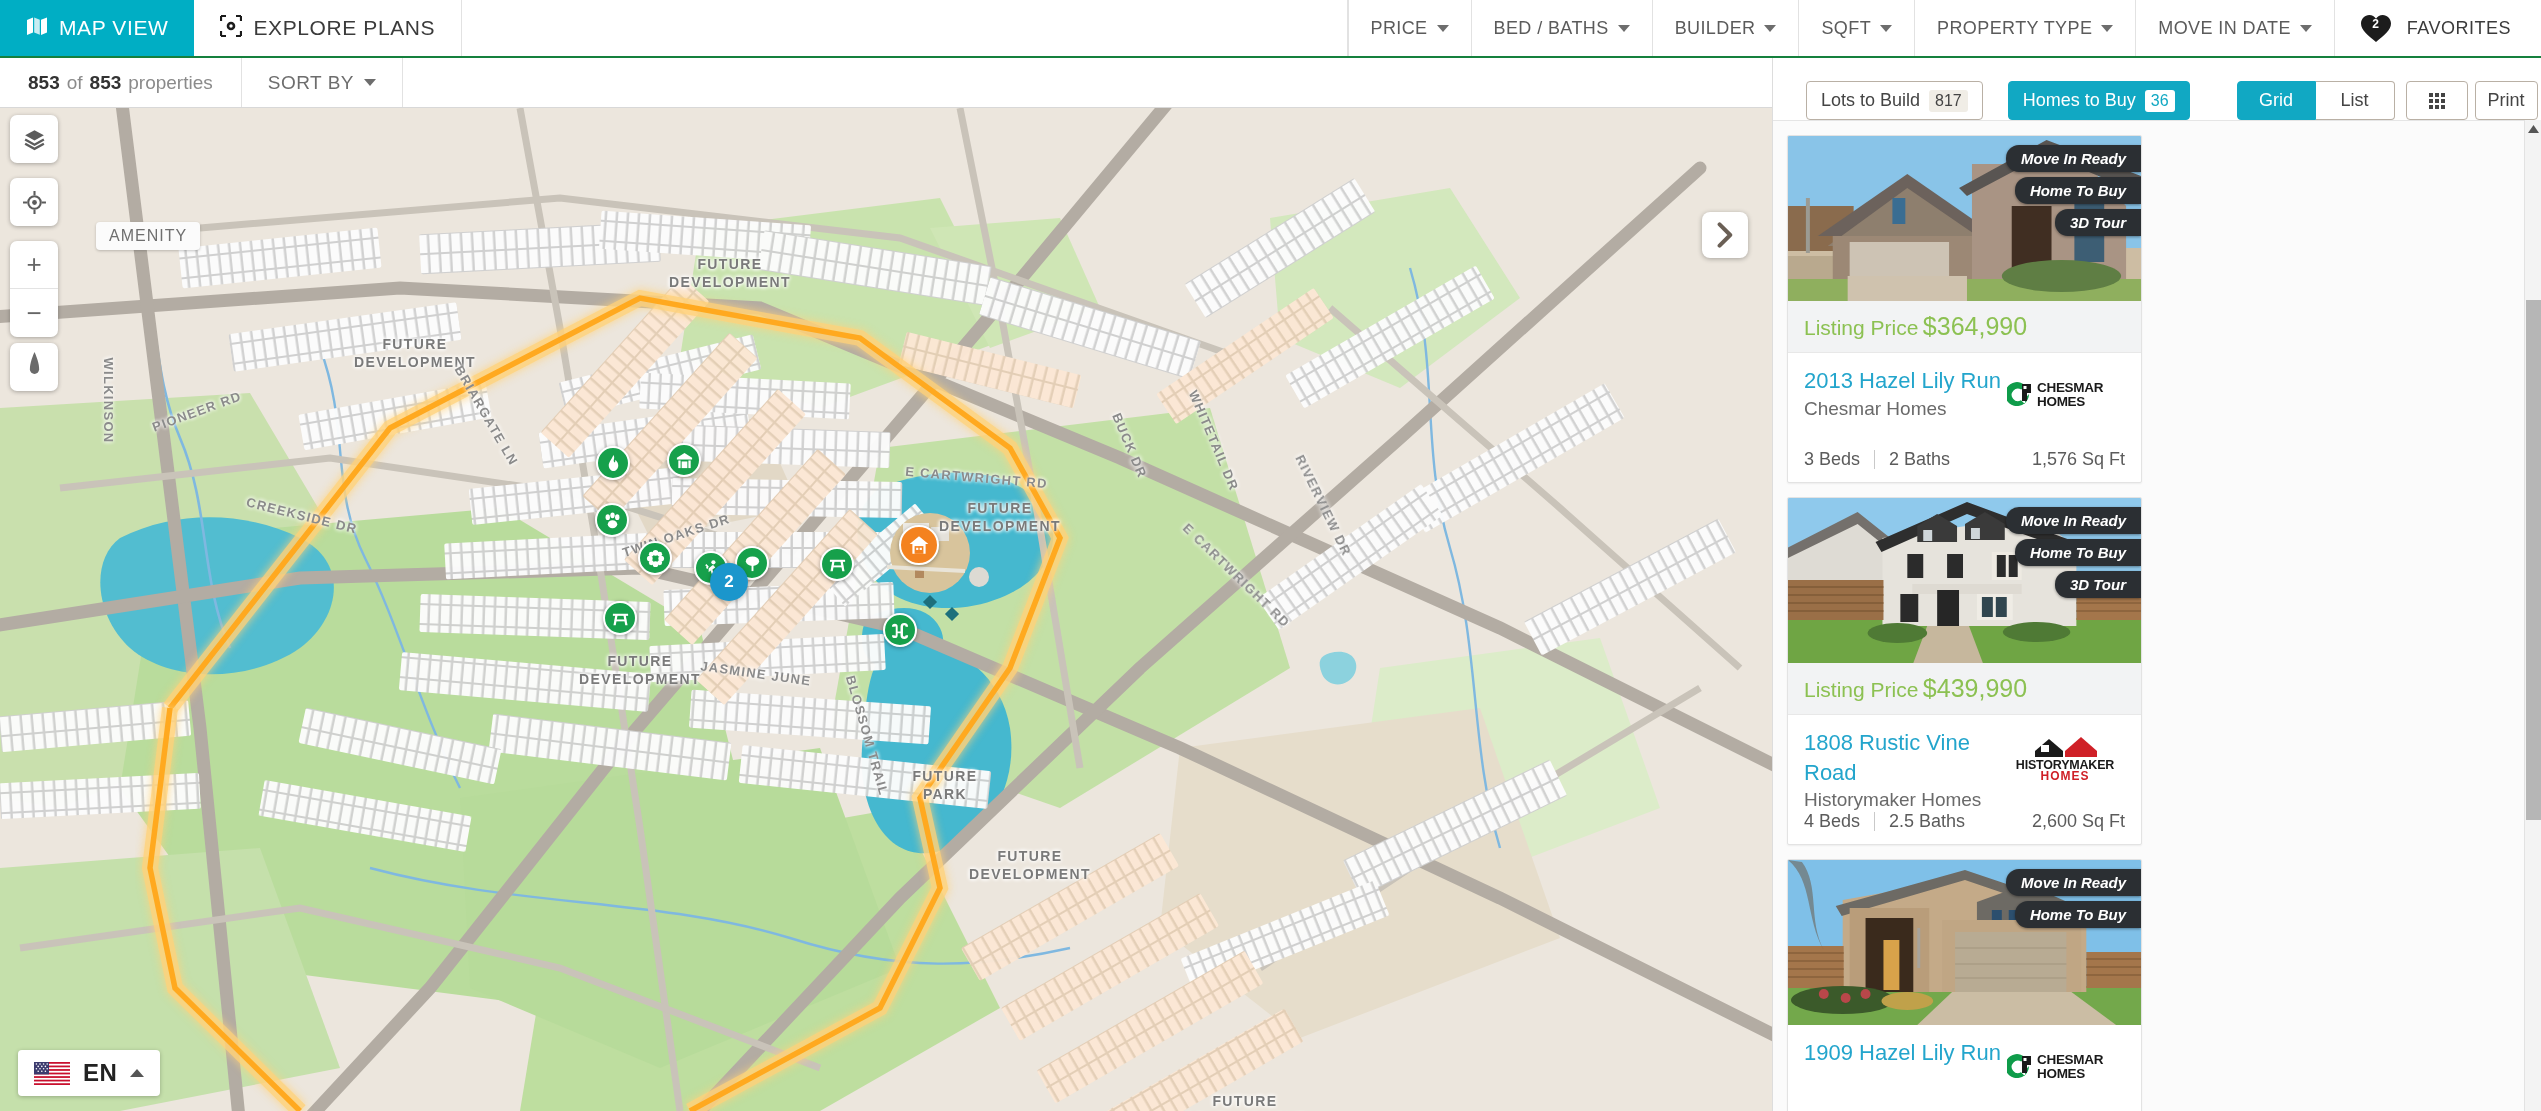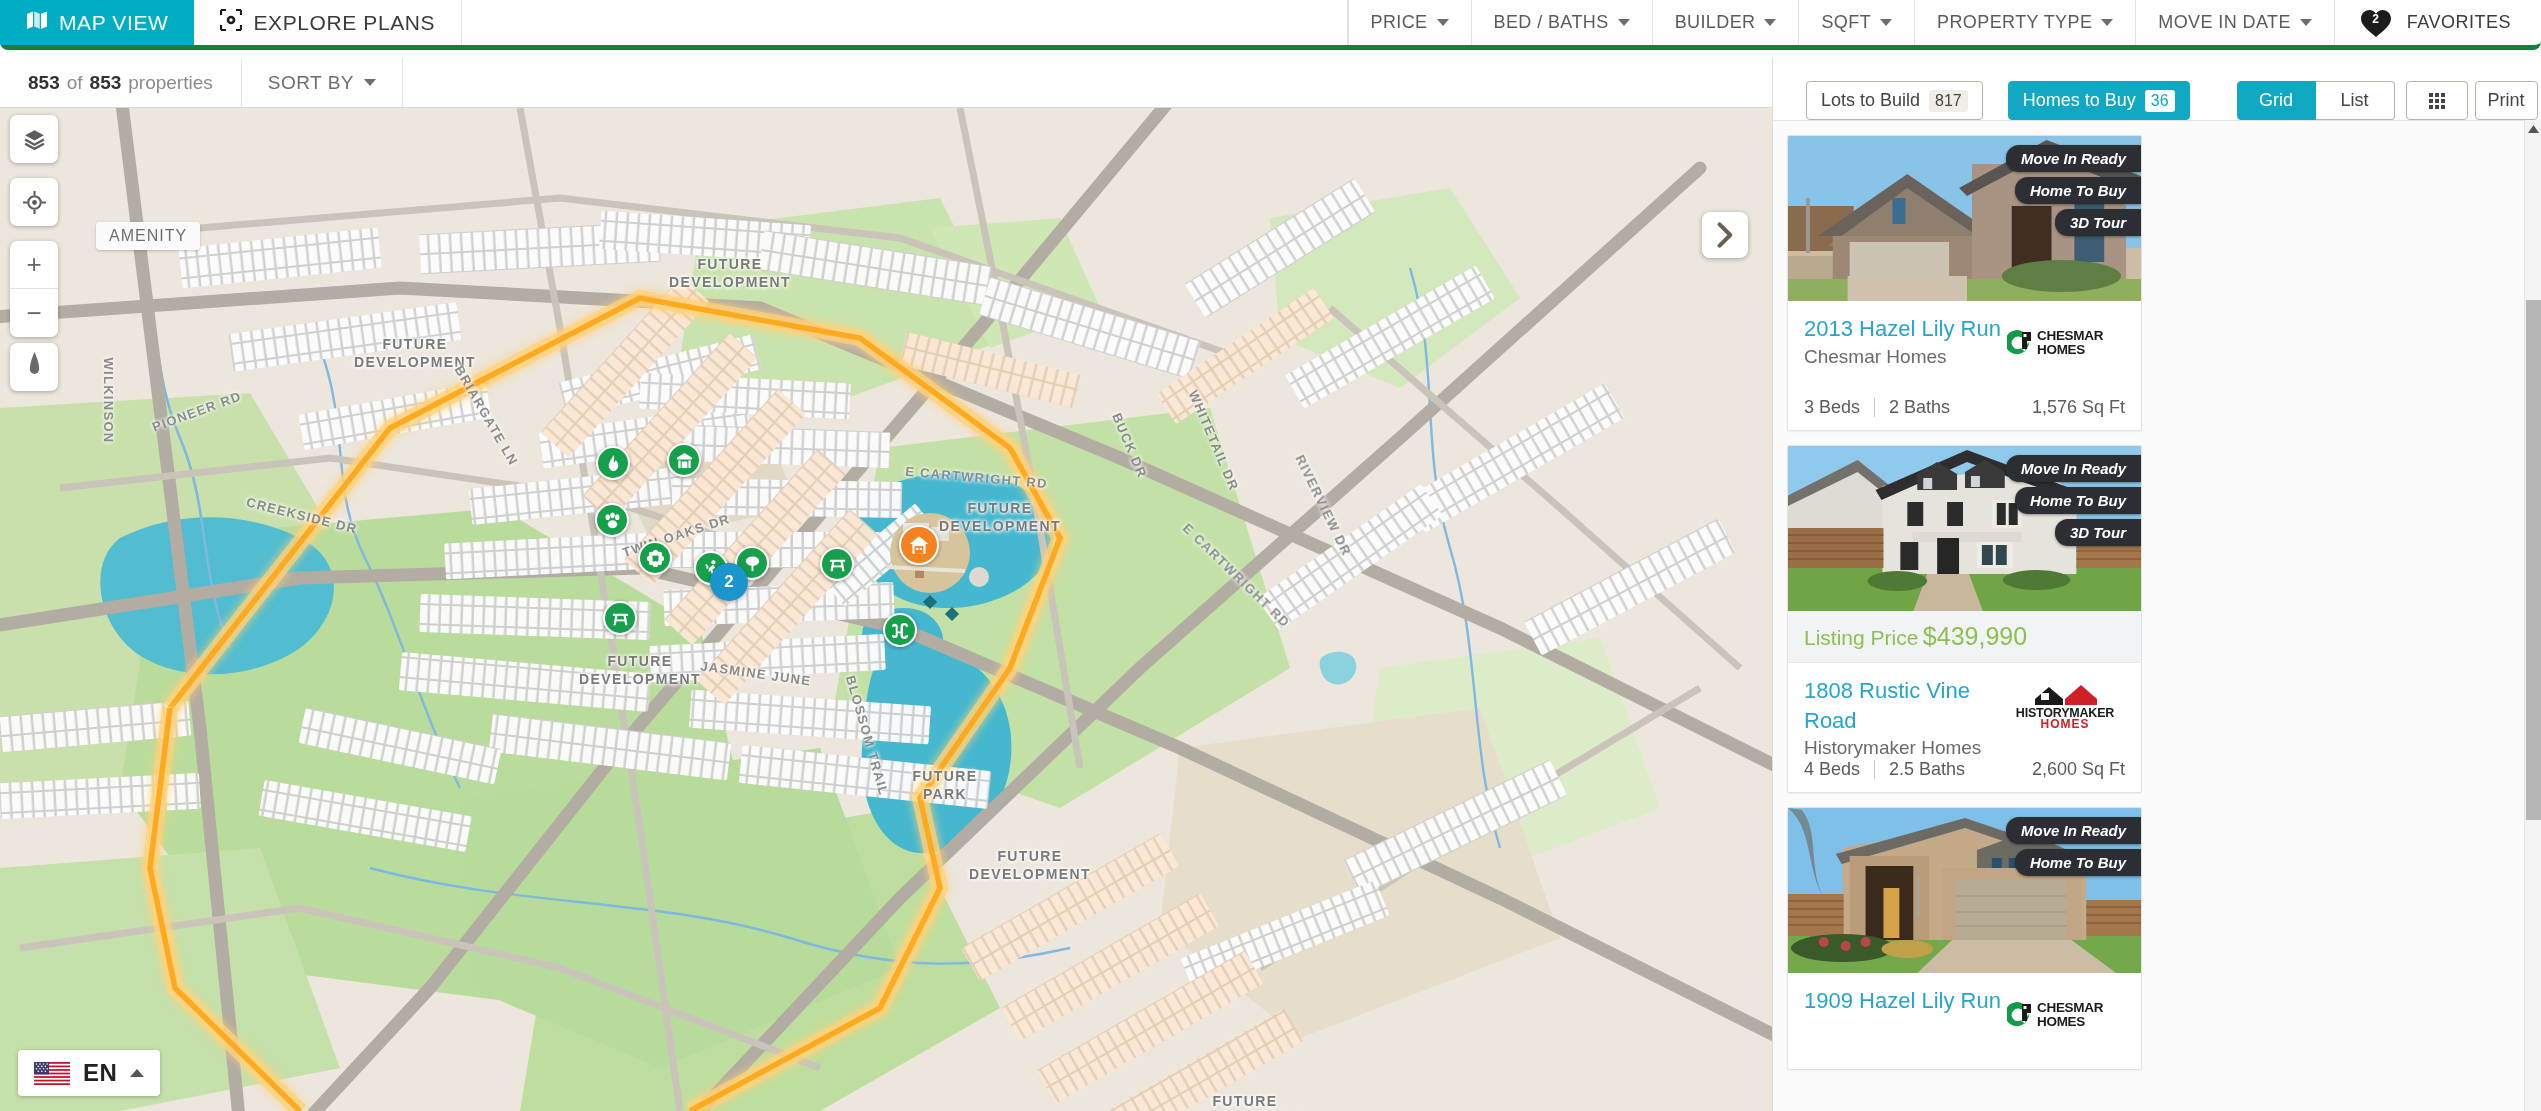--- a/index.html
+++ b/index.html
@@ -1,22 +1,22 @@
 <!DOCTYPE html>
 <html><head>
 <meta charset="utf-8">
 <style>
   * { box-sizing: border-box; margin:0; padding:0; }
   html,body { width:2541px; height:1111px; overflow:hidden; background:#fff;
     font-family:"Liberation Sans", sans-serif; }
   .app { position:relative; width:2541px; height:1111px; }
 
   
-  .topbar { position:absolute; left:0; top:0; width:2541px; height:50px;
-    background:#fff; border-bottom:5px solid #15803d; display:flex; align-items:stretch;border-radius:8px; }
+  .topbar { position:absolute; left:0; top:0; width:2541px; height:58px;
+    background:#fff; border-bottom:2px solid #15803d; display:flex; align-items:stretch; }
   .vtab { display:flex; align-items:center; gap:11px; padding:0 26px;
     font-size:21px; letter-spacing:.6px; color:#3b3b3b; border-right:1px solid #e2e2e2;
     cursor:pointer; white-space:nowrap; }
   .vtab.active { background:#00aec4; color:#fff; border-right:none; }
   .tab-spacer { flex:1; border-right:1px solid #e2e2e2; }
   .filters { display:flex; align-items:stretch; }
   .fbtn { display:flex; align-items:center; gap:9px; padding:0 22px;
     font-size:18px; letter-spacing:.4px; color:#5b5b5b; border-left:1px solid #e2e2e2;
     cursor:pointer; white-space:nowrap; }
   .caret { width:0;height:0;border-left:6px solid transparent;border-right:6px solid transparent;
@@ -567,20 +567,24 @@
             <span class="hearti">
               <svg width="25" height="23" viewBox="0 0 26 24">
                   <path d="M13 22C6.5 16.8 1.5 13 1.5 8.5 1.5 5 4.2 2.3 7.5 2.3c2 0 3.9 1.1 5.5 3 1.6-1.9 3.5-3 5.5-3 3.3 0 6 2.7 6 6.2C24.5 13 19.5 16.8 13 22z" fill="none" stroke="#fff" stroke-width="1.9"></path>
                 </svg>
             </span>
             <div class="badges">
               <span class="bdg">Move In Ready</span>
               <span class="bdg">Home To Buy</span>
               <span class="bdg">3D Tour</span>
             </div>
+          </div>
+          <div class="pricebar">
+            <span class="pl">Listing Price</span>
+            <span class="pv">$364,990</span>
           </div>
           <div class="cbody">
             <div>
               <div class="addr">2013 Hazel Lily Run</div>
               <div class="bldr">Chesmar Homes</div>
             </div>
             <div class="logo">
               <svg width="118" height="42" viewBox="0 0 118 42">
                 <path d="M22 21a12 12 0 11-3.6-8.5l-4.1 4.1A6.2 6.2 0 1014 27.2l4.1 4.1A12 12 0 0122 21z" fill="#0f9c4a"></path>
                 <path d="M15 11h9v9h-4v8h-5z" fill="#1a1a1a"></path>

